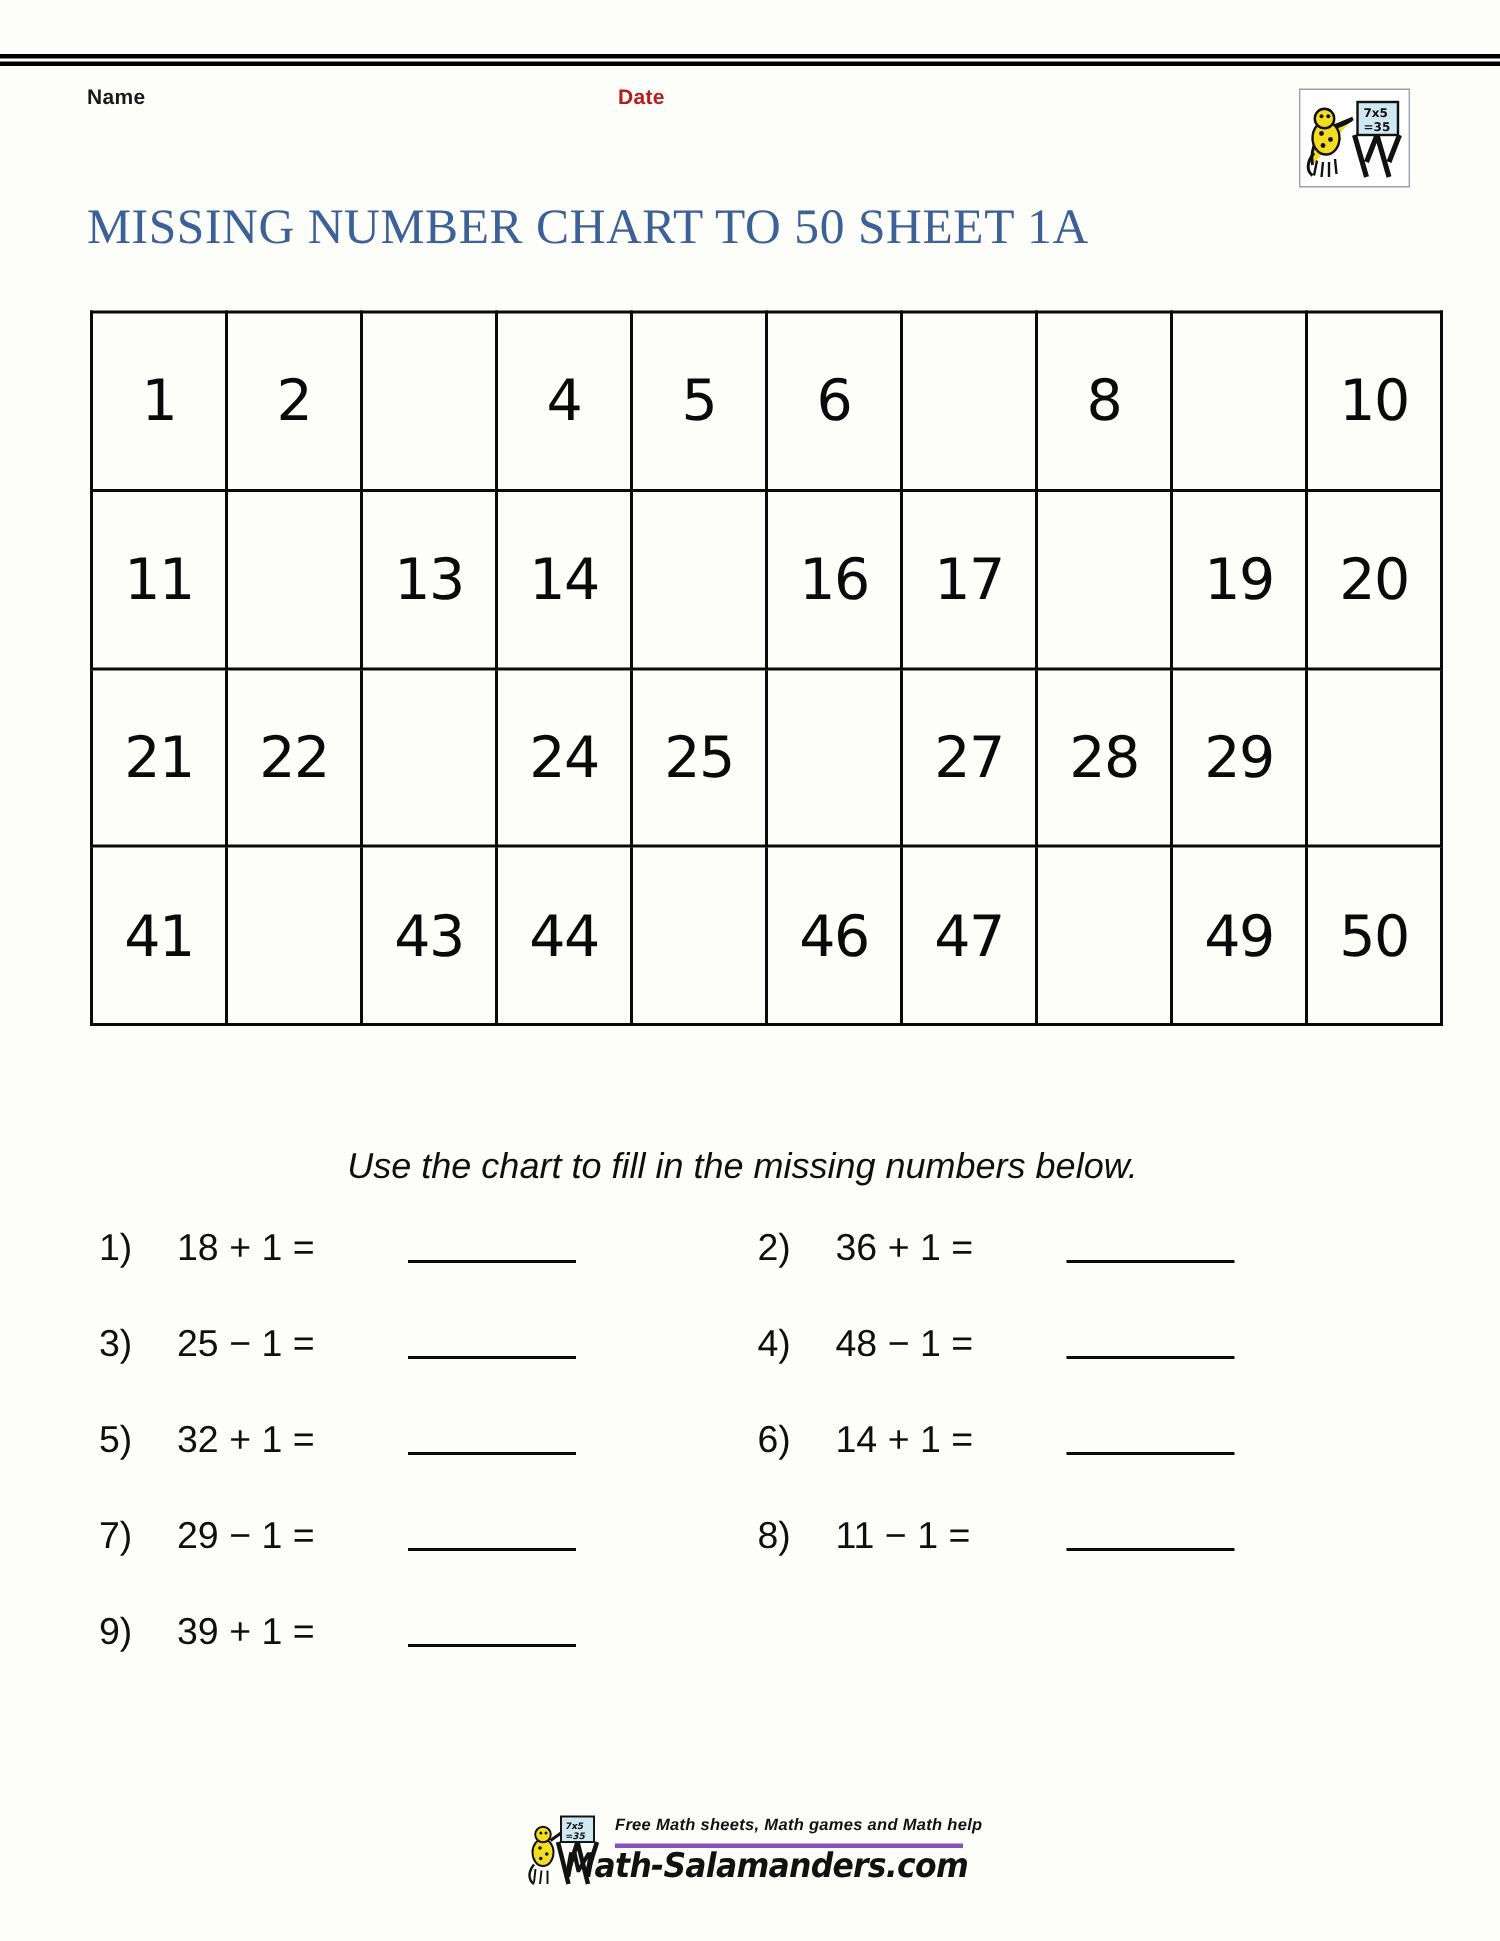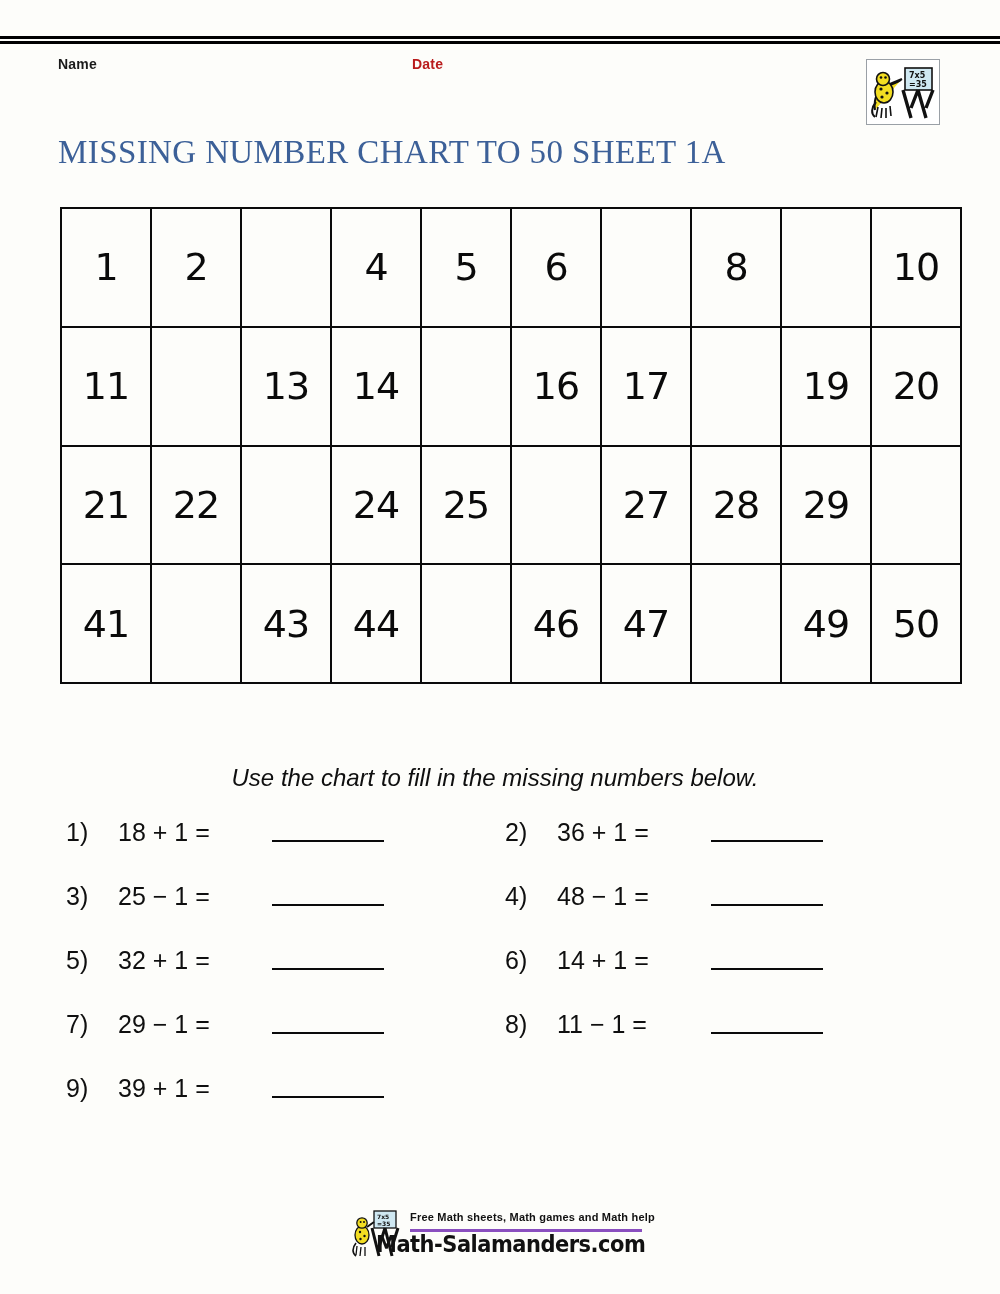--- a/index.html
+++ b/index.html
@@ -167,20 +167,21 @@
     margin-top: 18px;
   }
 
   
   .footer {
     position: absolute;
     left: 0;
     top: 1205px;
     width: 797px;
     height: 62px;
+    font-style: italic;
   }
   .footer-inner {
     position: absolute;
     left: 352px;
     top: 0;
     width: 300px;
     height: 58px;
   }
   .footer-logo {
     position: absolute;

